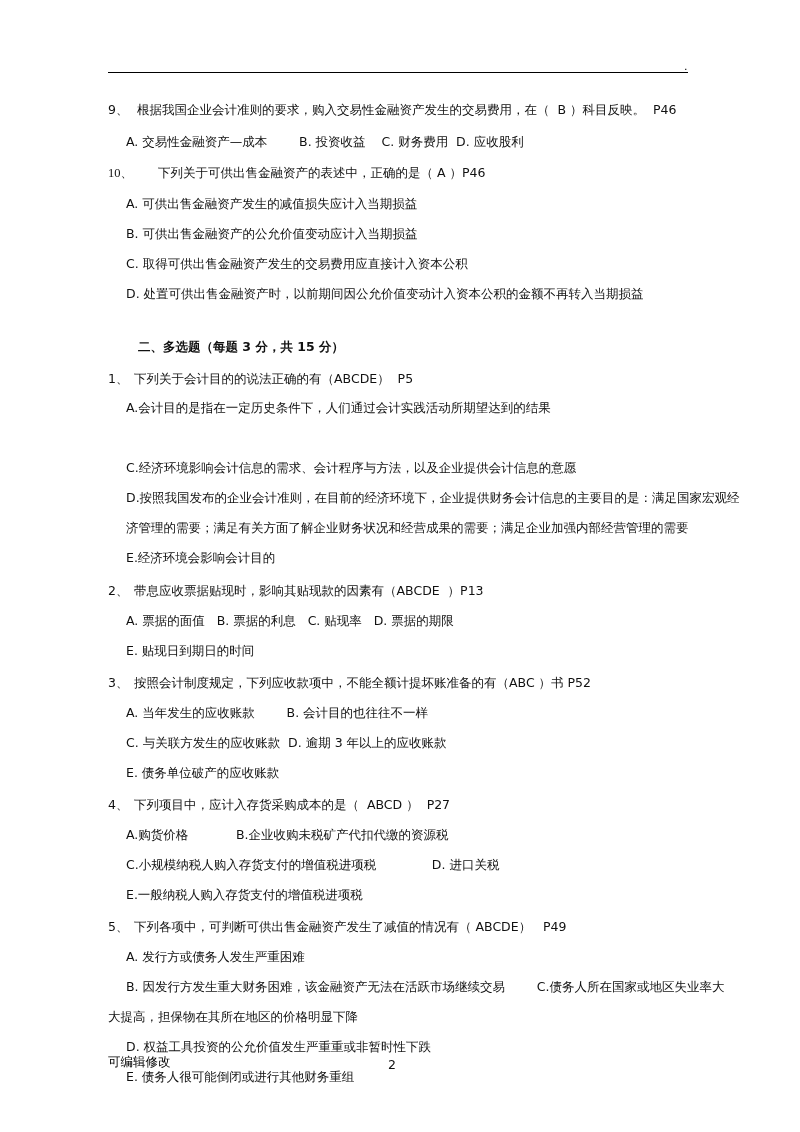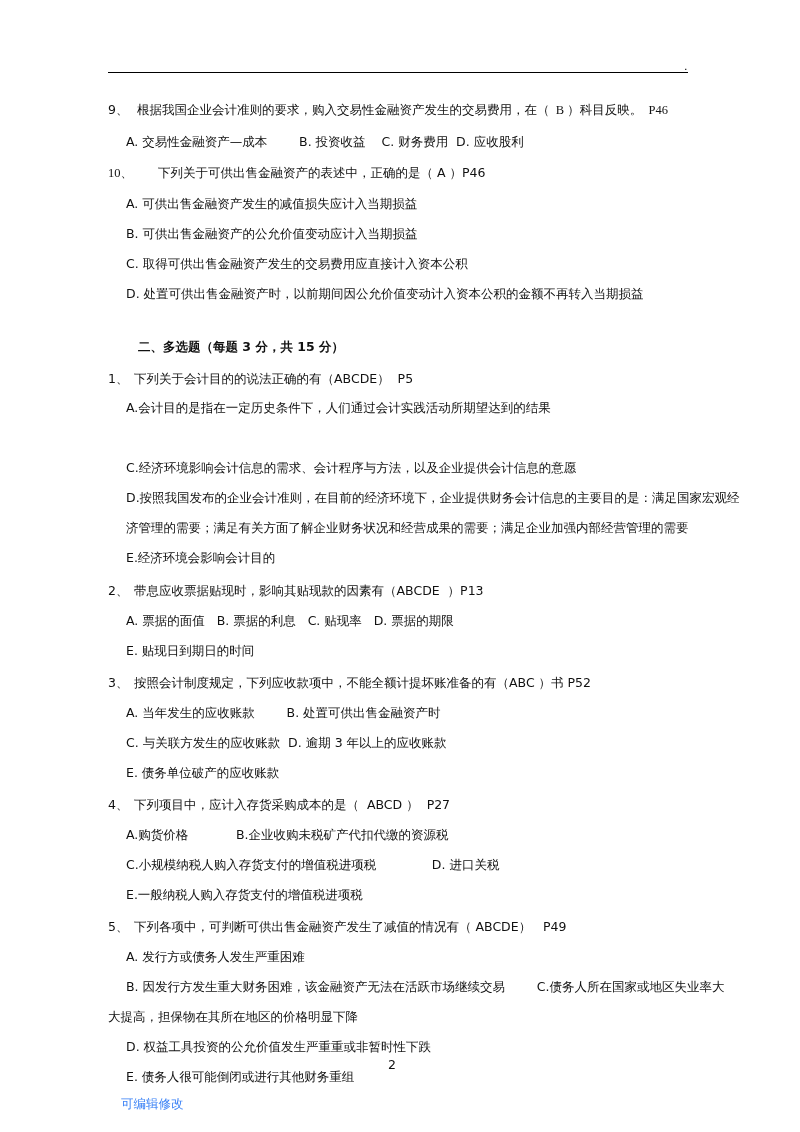--- a/index.html
+++ b/index.html
@@ -40,43 +40,42 @@
     white-space: pre;
     font-size: 12.5px;
     color: #111;
   }
   .bold {
     font-weight: bold;
   }
   .footer-left {
     position: absolute;
     left: 108px;
-    top: 1096px;
+    top: 1054px;
     font-size: 12.5px;
-    color: #3b82f6;
-    margin-left: 13px;
+    color: #000000;
   }
   .footer-page {
     position: absolute;
     left: 388px;
     top: 1057px;
     font-size: 12.5px;
     color: #111;
   }
 </style>
 </head>
 <body>
 
 <div class="page">
 
   <div class="header-dot">.</div>
   <div class="header-rule"></div>
 
   <div class="blk" style="left:108px; top:102px;">9、</div>
-  <div class="blk" style="left:137px; top:102px;font-family:Liberation Serif, serif;">根据我国企业会计准则的要求，购入交易性金融资产发生的交易费用，在（  B ）科目反映。  P46</div>
+  <div class="blk" style="left:137px; top:102px;">根据我国企业会计准则的要求，购入交易性金融资产发生的交易费用，在（  B ）科目反映。  P46</div>
   <div class="blk" style="left:126px; top:134px;">A. 交易性金融资产—成本        B. 投资收益    C. 财务费用  D. 应收股利</div>
 
   <div class="blk" style="left:108px; top:165px;font-family:Liberation Serif, serif;">10、</div>
   <div class="blk" style="left:158px; top:165px;">下列关于可供出售金融资产的表述中，正确的是（ A ）P46</div>
   <div class="blk" style="left:126px; top:226px;">B. 可供出售金融资产的公允价值变动应计入当期损益</div>
   <div class="blk" style="left:126px; top:196px;">A. 可供出售金融资产发生的减值损失应计入当期损益</div>
   <div class="blk" style="left:126px; top:256px;">C. 取得可供出售金融资产发生的交易费用应直接计入资本公积</div>
   <div class="blk" style="left:126px; top:286px;">D. 处置可供出售金融资产时，以前期间因公允价值变动计入资本公积的金额不再转入当期损益</div>
 
   <div class="blk bold" style="left:138px; top:339px;">二、多选题（每题 3 分，共 15 分）</div>
@@ -89,21 +88,21 @@
   <div class="blk" style="left:126px; top:520px;">济管理的需要；满足有关方面了解企业财务状况和经营成果的需要；满足企业加强内部经营管理的需要</div>
   <div class="blk" style="left:126px; top:550px;">E.经济环境会影响会计目的</div>
 
   <div class="blk" style="left:108px; top:583px;">2、</div>
   <div class="blk" style="left:134px; top:583px;">带息应收票据贴现时，影响其贴现款的因素有（ABCDE  ）P13</div>
   <div class="blk" style="left:126px; top:613px;">A. 票据的面值   B. 票据的利息   C. 贴现率   D. 票据的期限</div>
   <div class="blk" style="left:126px; top:643px;">E. 贴现日到期日的时间</div>
 
   <div class="blk" style="left:108px; top:675px;">3、</div>
   <div class="blk" style="left:134px; top:675px;">按照会计制度规定，下列应收款项中，不能全额计提坏账准备的有（ABC ）书 P52</div>
-  <div class="blk" style="left:126px; top:705px;">A. 当年发生的应收账款        B. 处置可供出售金融资产时</div>
+  <div class="blk" style="left:126px; top:705px;">A. 当年发生的应收账款        B. 会计目的也往往不一样</div>
   <div class="blk" style="left:126px; top:735px;">C. 与关联方发生的应收账款  D. 逾期 3 年以上的应收账款</div>
   <div class="blk" style="left:126px; top:765px;">E. 债务单位破产的应收账款</div>
 
   <div class="blk" style="left:108px; top:797px;">4、</div>
   <div class="blk" style="left:134px; top:797px;">下列项目中，应计入存货采购成本的是（  ABCD ）  P27</div>
   <div class="blk" style="left:126px; top:827px;">A.购货价格            B.企业收购未税矿产代扣代缴的资源税</div>
   <div class="blk" style="left:126px; top:857px;text-align:right;">C.小规模纳税人购入存货支付的增值税进项税              D. 进口关税</div>
   <div class="blk" style="left:126px; top:887px;">E.一般纳税人购入存货支付的增值税进项税</div>
 
   <div class="blk" style="left:108px; top:919px;">5、</div>

